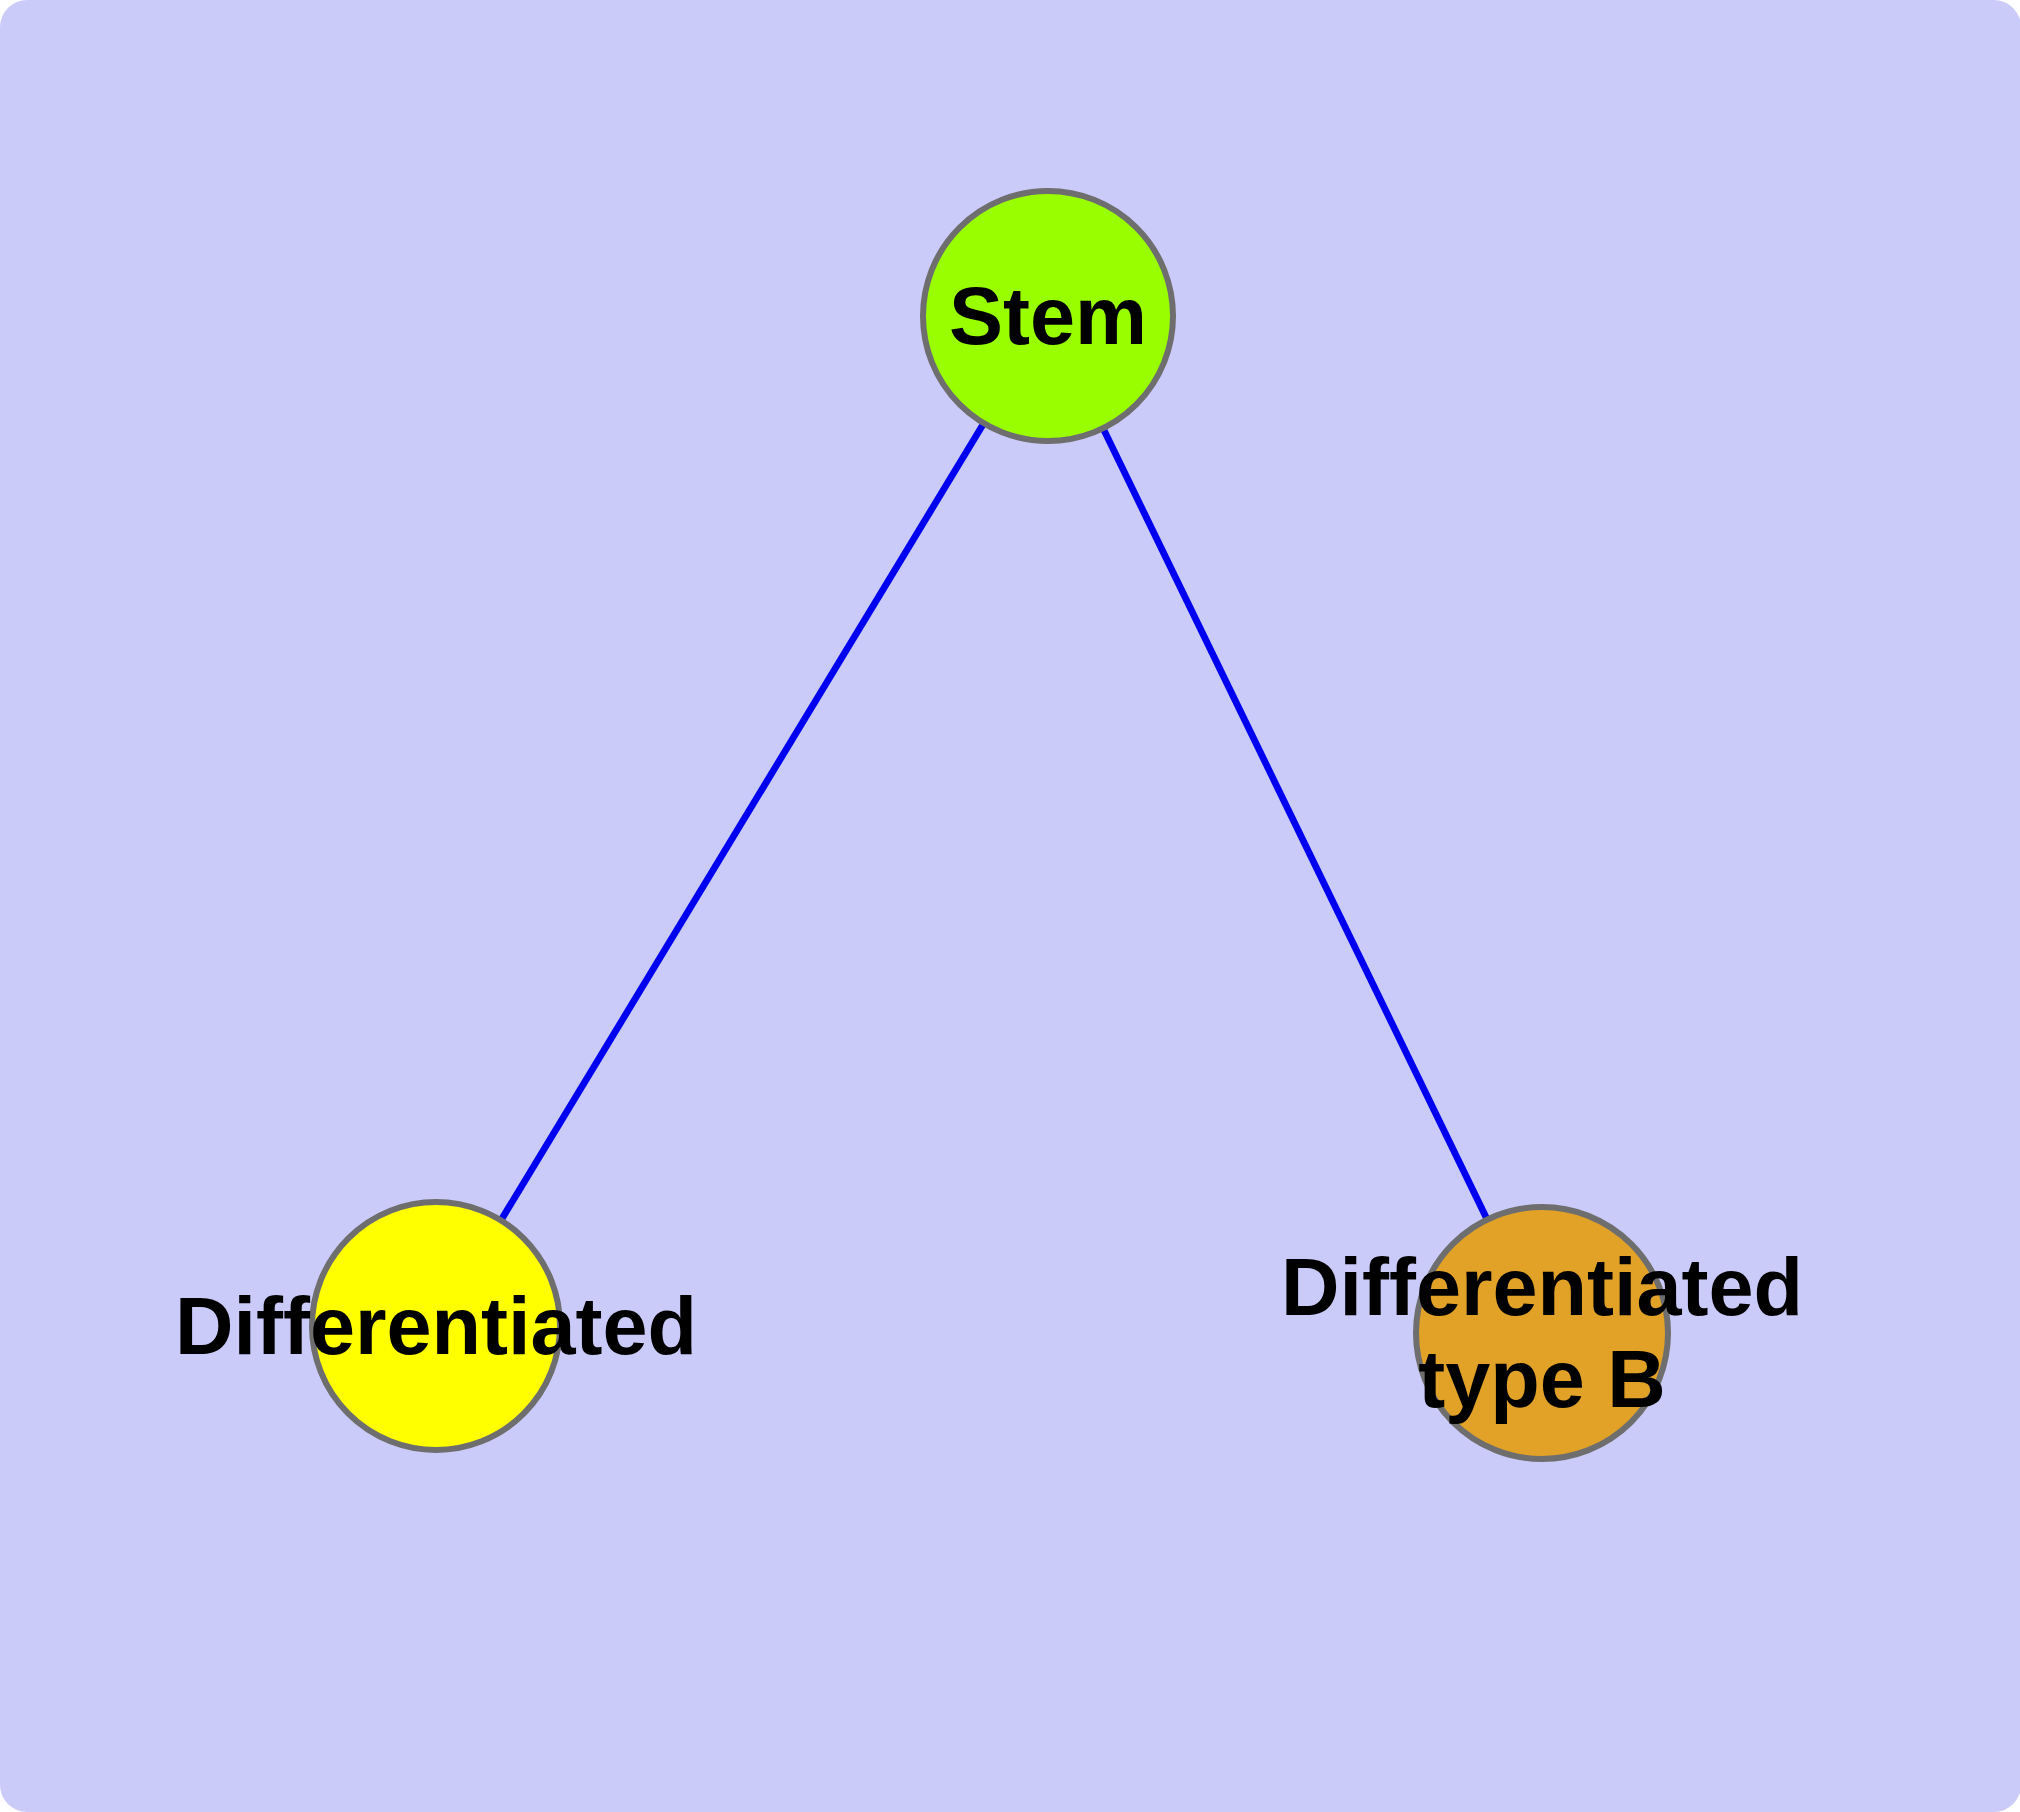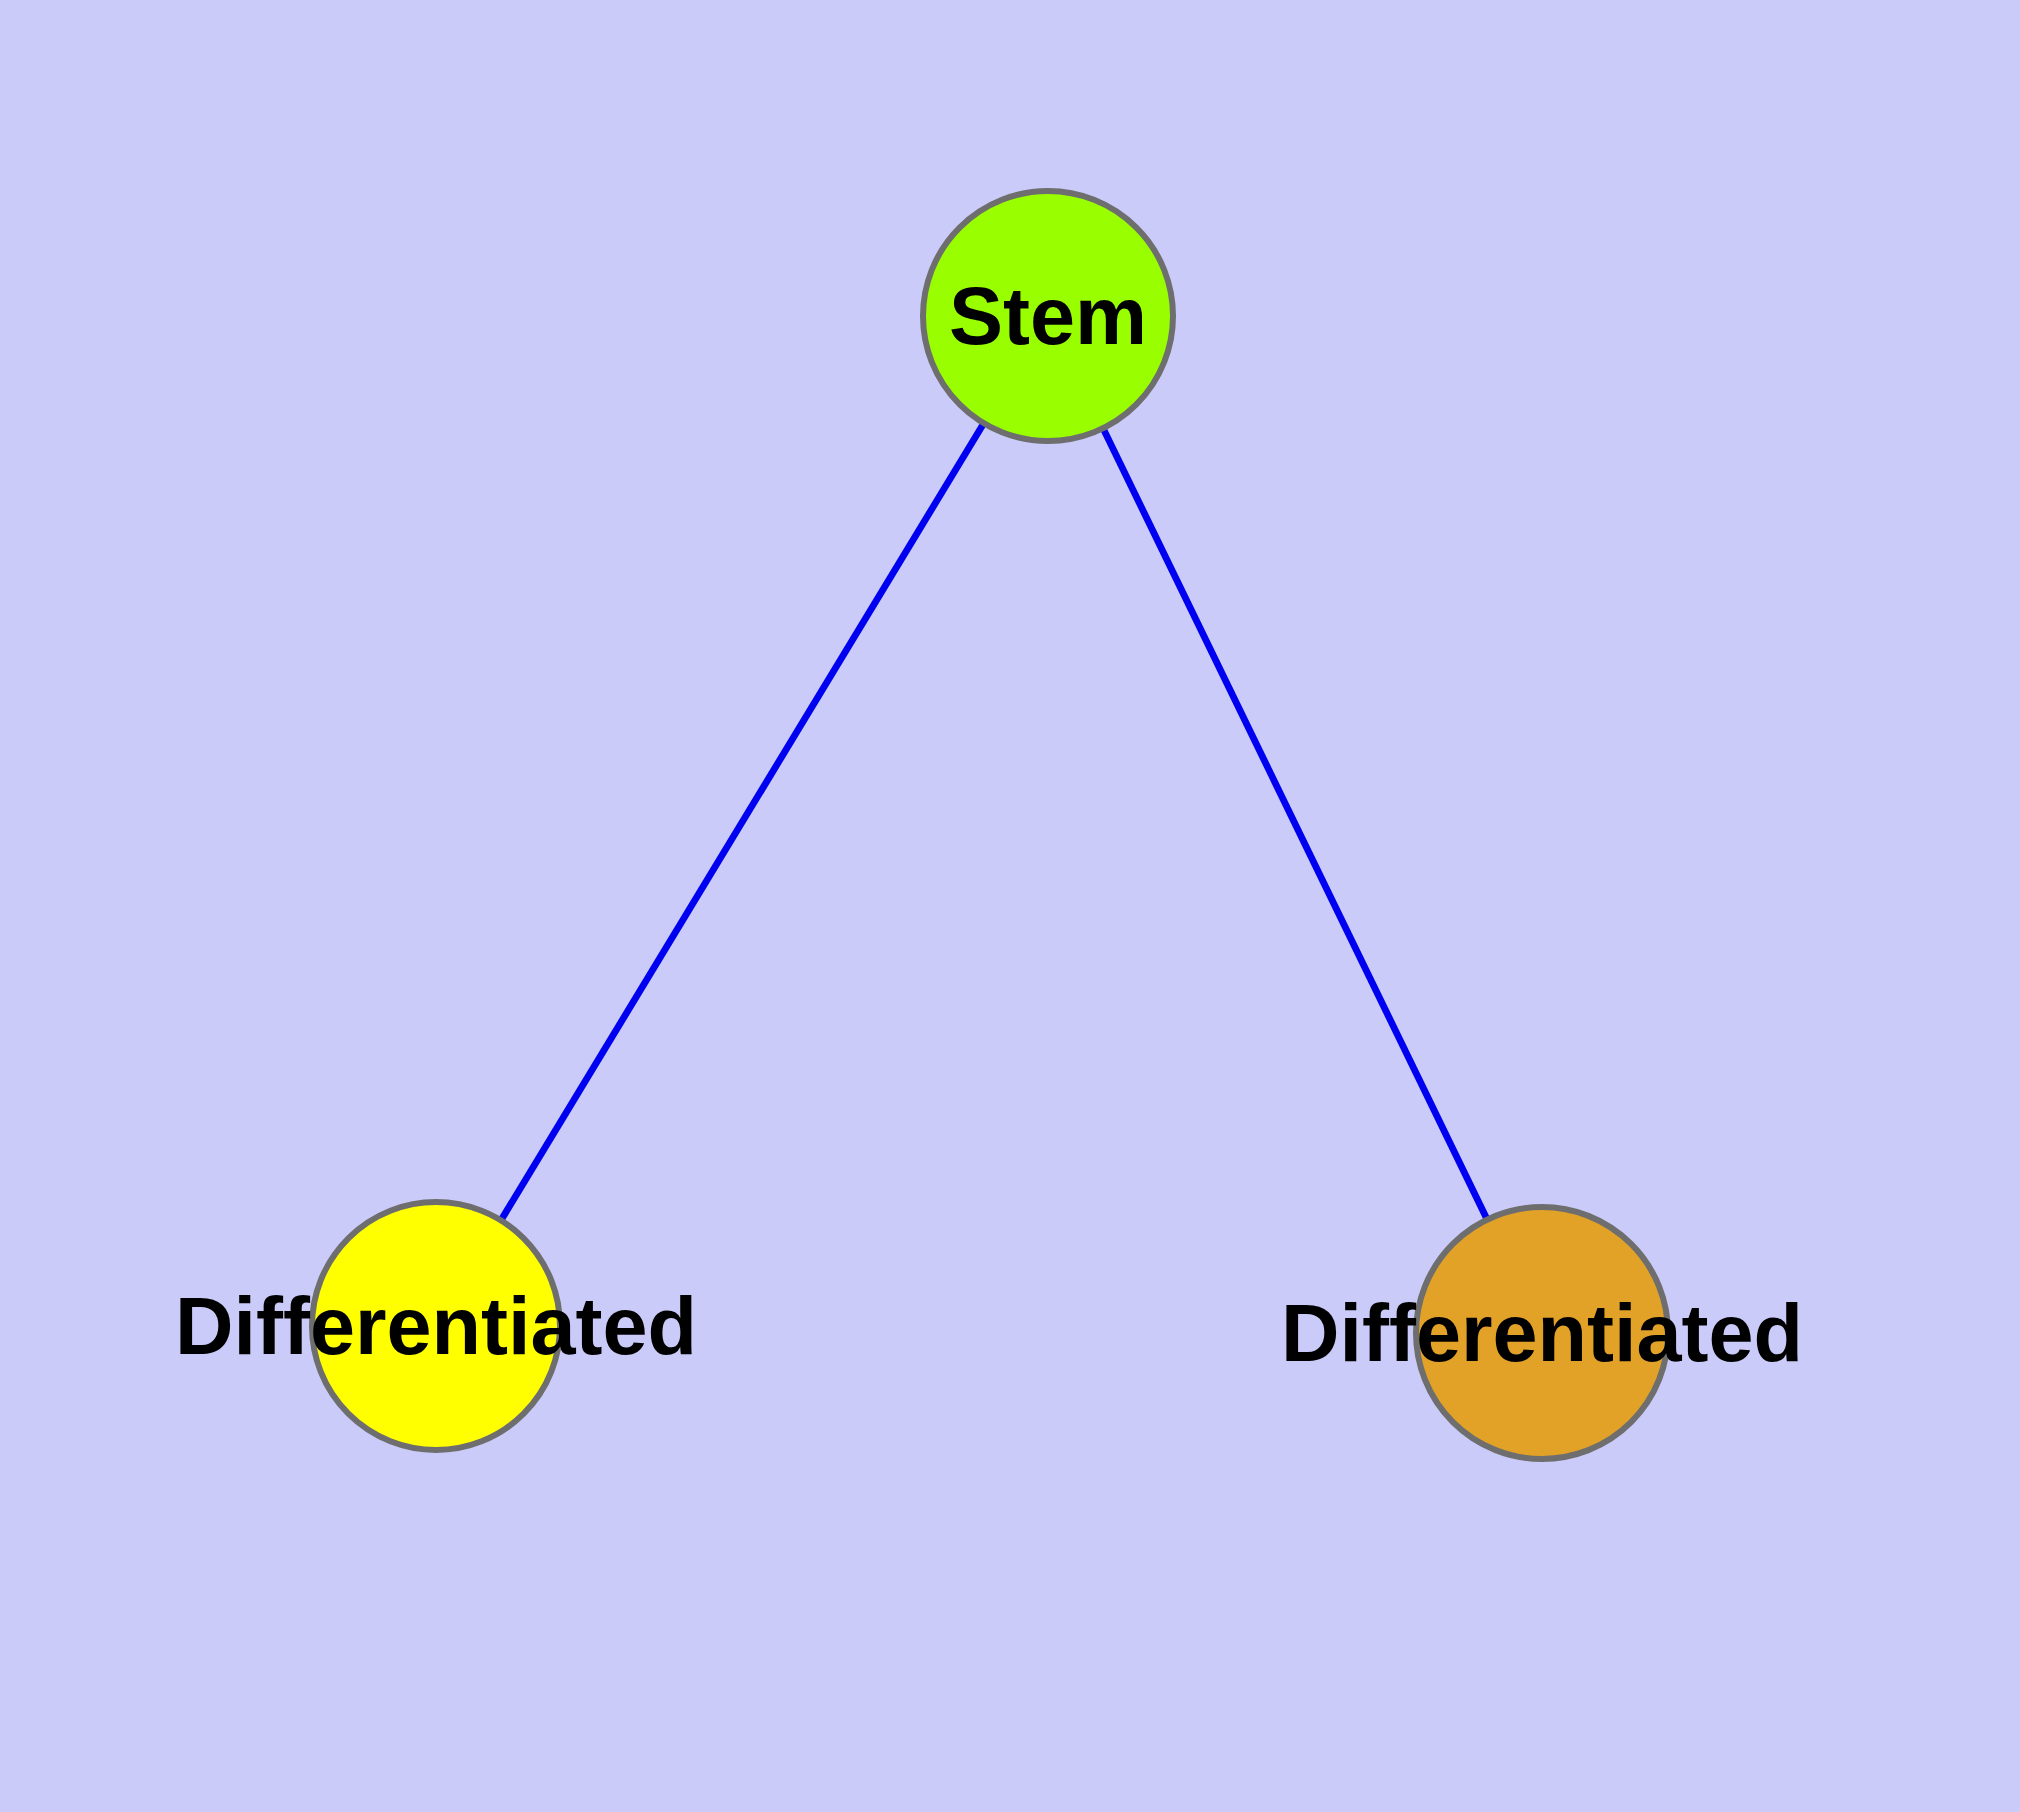--- a/index.html
+++ b/index.html
@@ -38,35 +38,36 @@
     font-weight: bold;
     font-size: 81px;
     line-height: 1.14;
     color: #000000;
     white-space: nowrap;
   }
 </style>
 </head>
 <body>
 
-<div id="graph-canvas" style="background: rgb(203, 203, 249);">
+<div id="graph-canvas" style="background: rgb(203, 203, 249); border-radius: 27px;">
   <svg id="edges-layer" xmlns="http://www.w3.org/2000/svg" viewBox="0 0 2384 2138" width="2021" height="1812">
       <line x1="1237" y1="373" x2="515" y2="1565" stroke="#0000f0" stroke-width="8"></line>
       <line x1="1237" y1="373" x2="1819" y2="1572" stroke="#0000f0" stroke-width="8"></line>
     </svg>
 
 <div class="node" style="left: 920px; top: 188px; width: 256px; height: 256px; background: rgb(153, 255, 0); border-color: rgb(110, 110, 110);">
       <div class="node-label" style="color: rgb(0, 0, 0);">
         <div class="label-line">Stem</div>
       </div>
     </div>
     <div class="node" style="left: 309px; top: 1199px; width: 254px; height: 254px; background: rgb(255, 255, 0); border-color: rgb(110, 110, 110);">
       <div class="node-label" style="color: rgb(0, 0, 0);">
         <div class="label-line">Differentiated</div>
       </div>
     </div>
     <div class="node" style="left: 1413px; top: 1204px; width: 258px; height: 258px; background: rgb(226, 162, 39); border-color: rgb(110, 110, 110);">
       <div class="node-label" style="color: rgb(0, 0, 0);">
         <div class="label-line">Differentiated</div>
+        <div class="label-line">type B</div>
       </div>
     </div>
   </div>
 
 
 </body></html>

